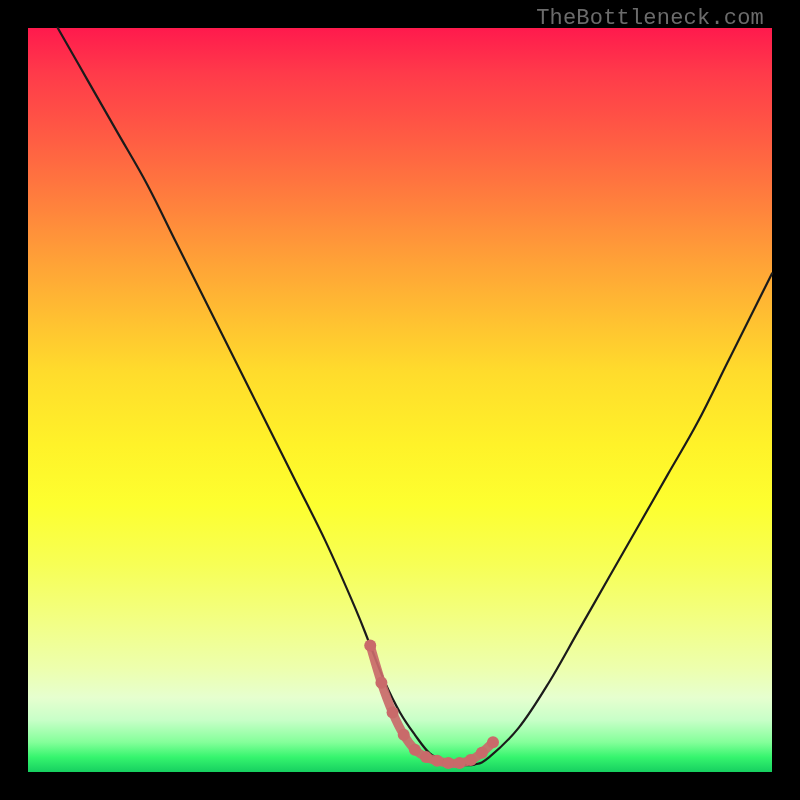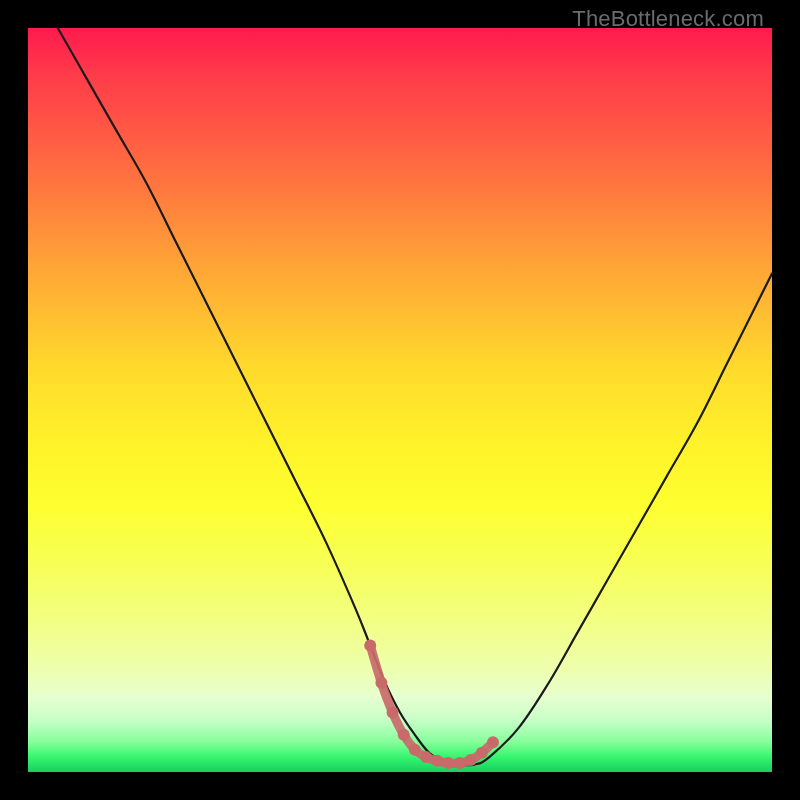--- a/index.html
+++ b/index.html
@@ -33,21 +33,21 @@
       #c8ffc8 93%,
       #84ff9a 96%,
       #36f56e 98%,
       #16d060 100%
     );
   }
   .watermark {
     position: absolute;
     top: 6px;
     right: 36px;
-    font-family: Liberation Sans, sans-serif;
+    font-family: Liberation Mono, monospace;
     font-size: 22px;
     color: #6b6b6b;
     letter-spacing: 0.2px;
     z-index: 5;
   }
   svg.curve {
     position: absolute;
     left: 0; top: 0;
     width: 100%;
     height: 100%;

